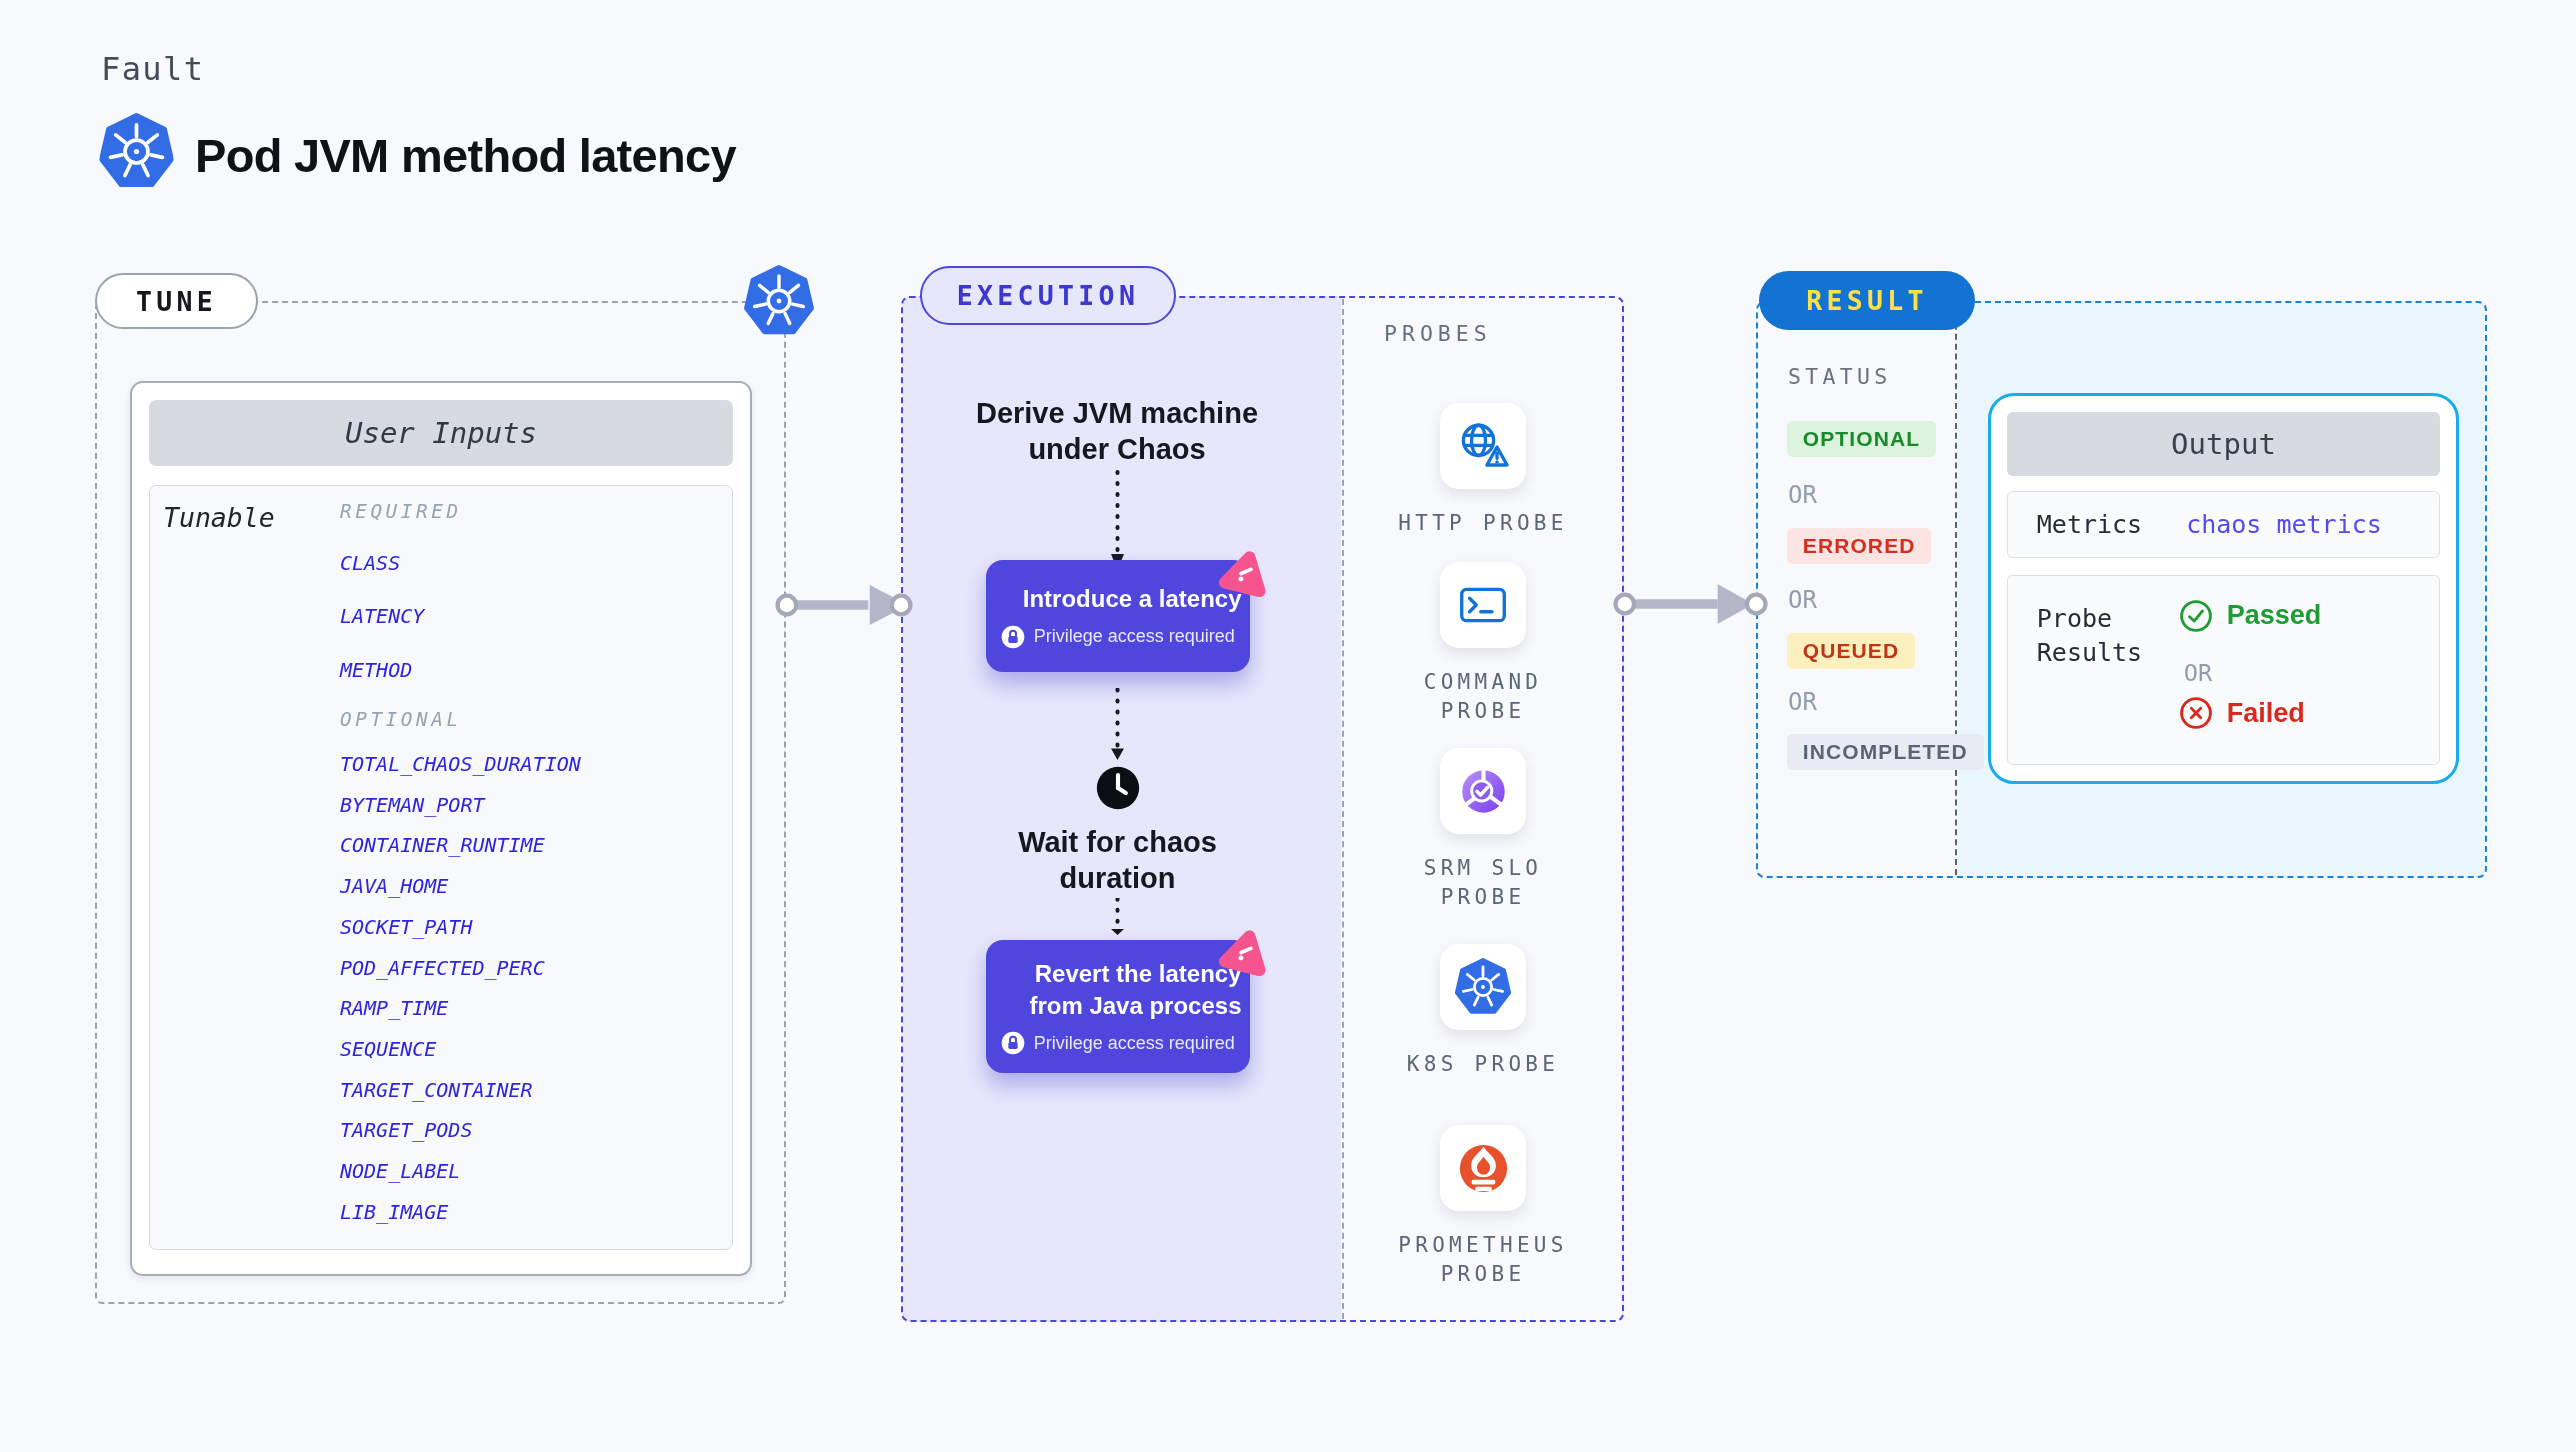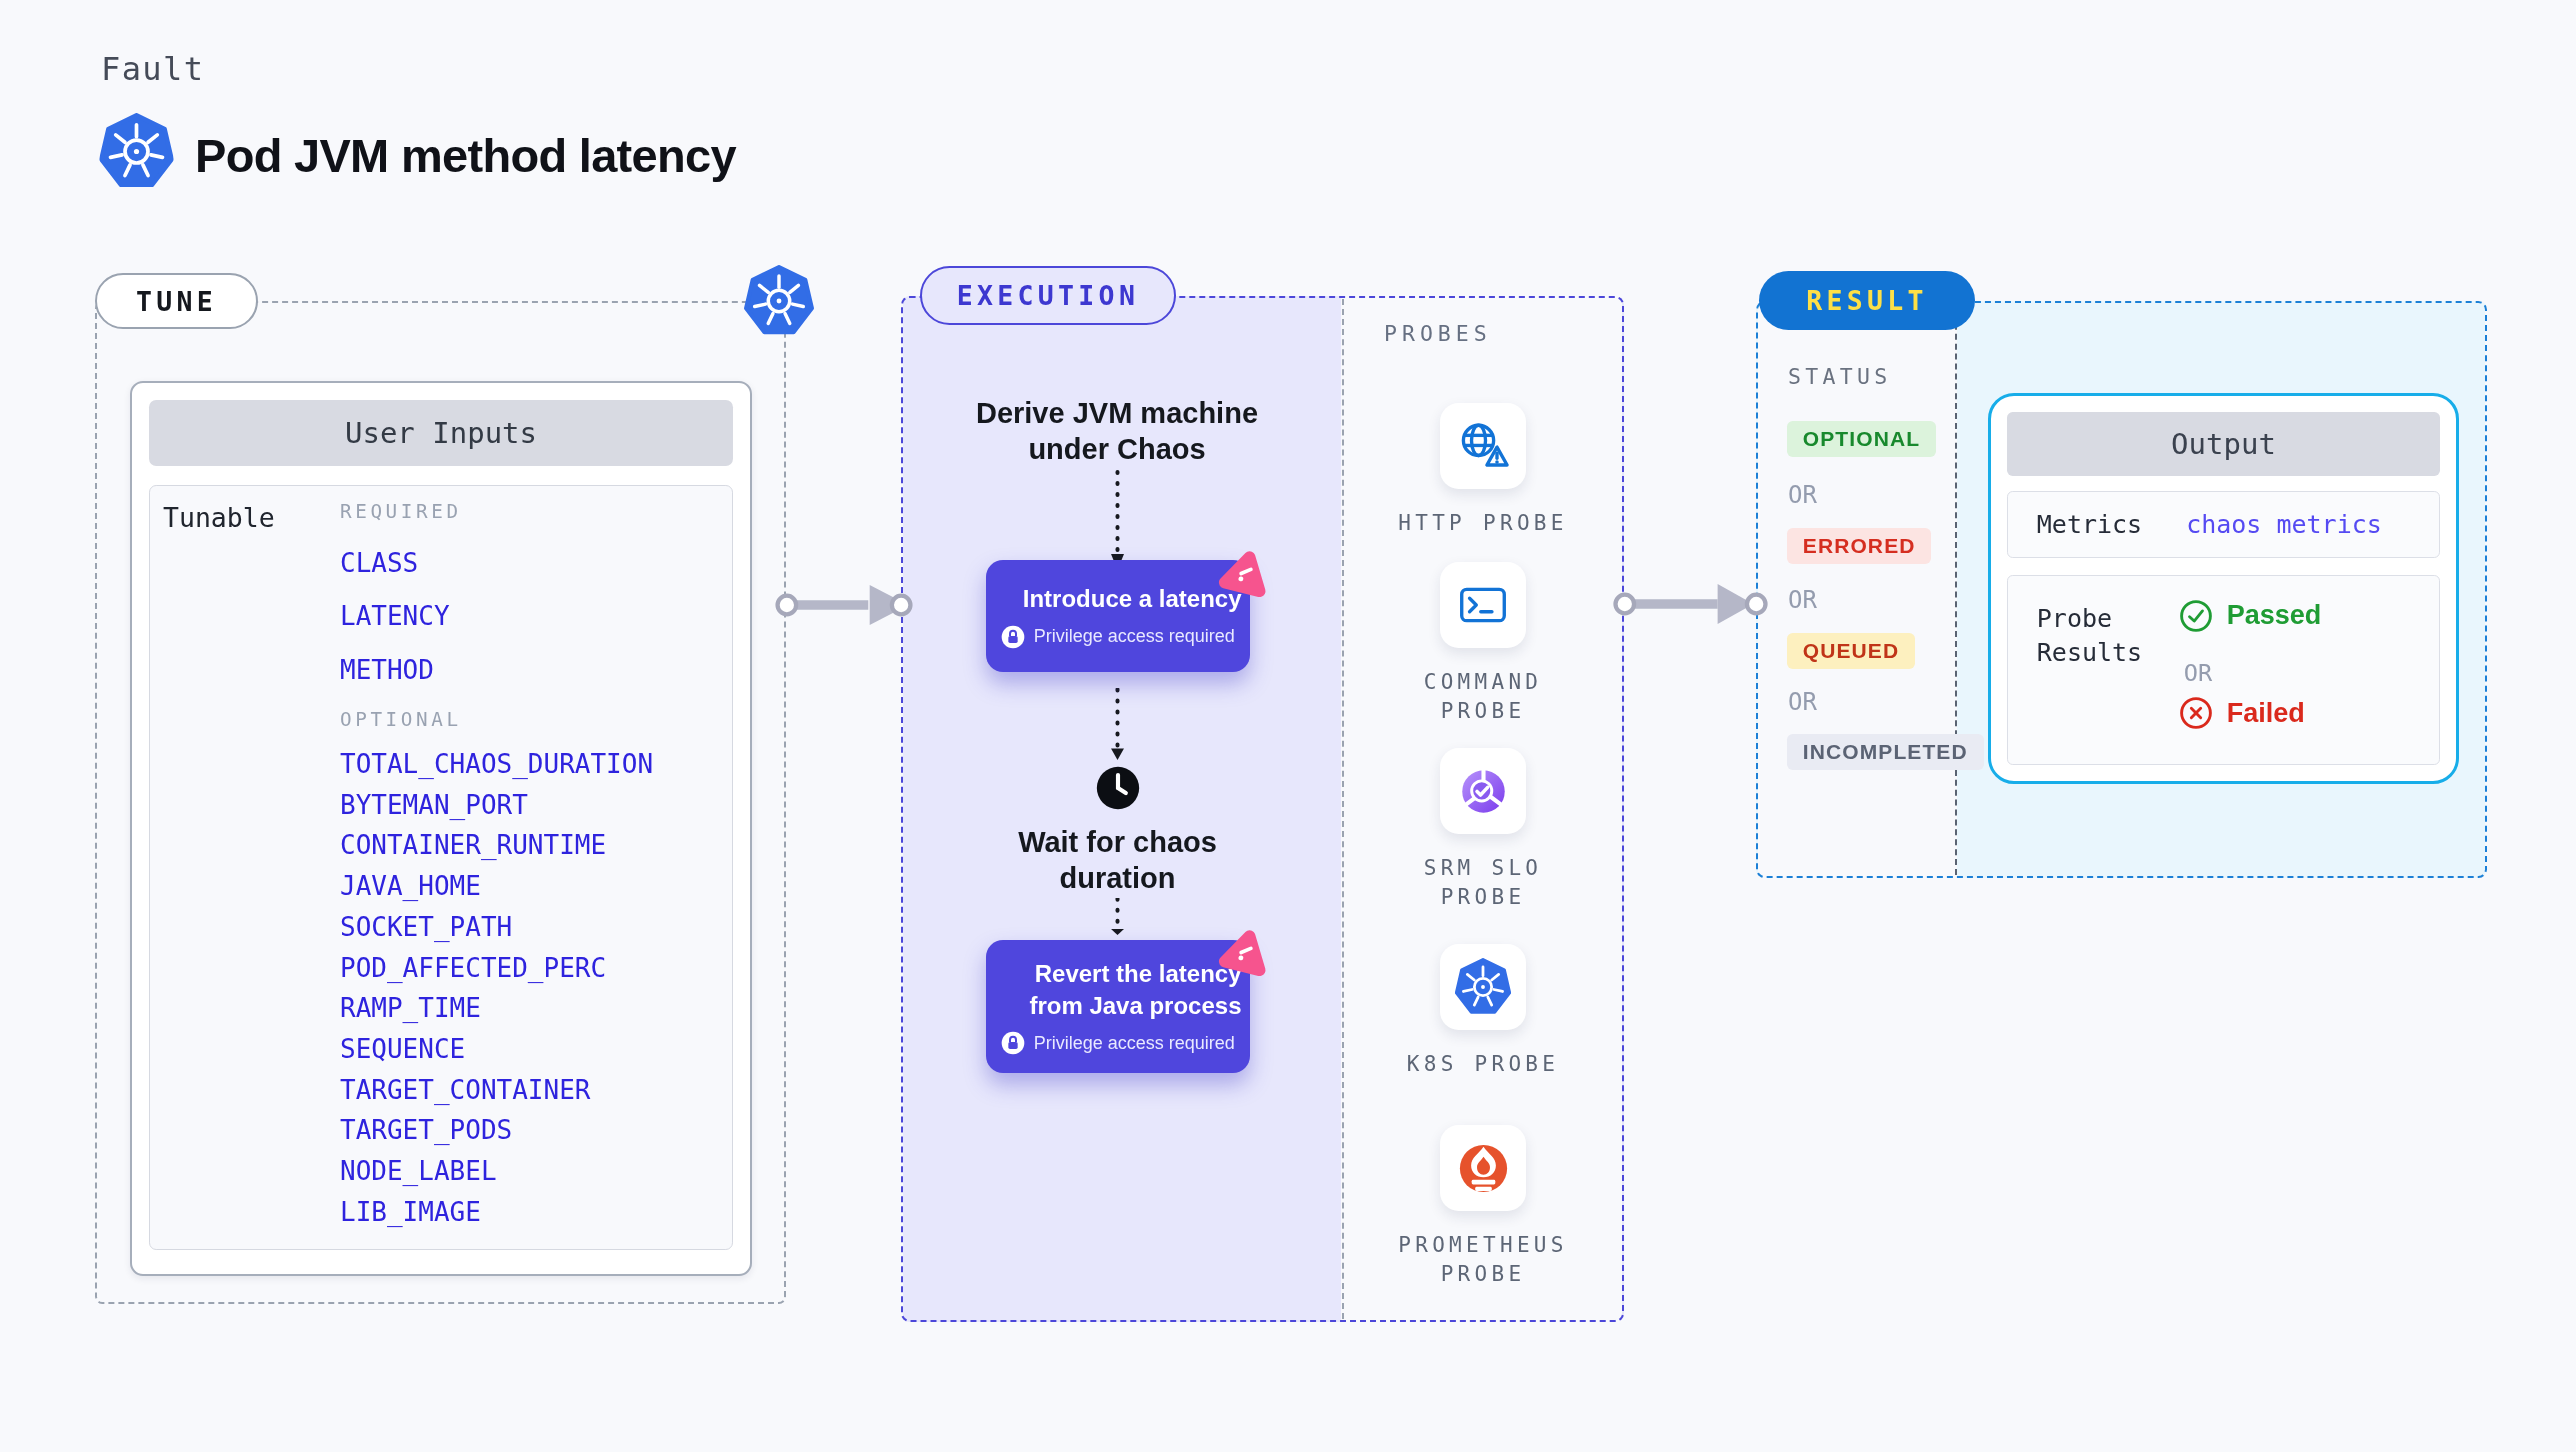--- a/index.html
+++ b/index.html
@@ -26,29 +26,29 @@
   
   .pill{display:flex; align-items:center; justify-content:center; border-radius:34px;
         font-family:"DejaVu Sans Mono",monospace; font-weight:bold; font-size:26.5px; letter-spacing:4.3px; z-index:5;}
   .tune-pill{left:95px; top:273px; width:163px; height:56px; background:#fff; border:2.1px solid var(--border-gray); color:#15181e;}
   .exec-pill{left:920px; top:266px; width:256px; height:59px; background:var(--lavender); border:2.9px solid var(--accent-indigo); color:#3d38d0;}
   .result-pill{left:1759px; top:271px; width:216px; height:59px; background:var(--result-blue); color:#fde047;}
 
   
   .tune-box{left:95px; top:301px; width:691px; height:1003px; border:2.1px dashed var(--border-gray); border-radius:7.2px;}
   .tune-k8s{left:744px; top:265px; width:70px; height:72px; z-index:6;}
-  .ui-card{left:130px; top:381px; width:622px; height:895px; background:#fff; border:2.1px solid #a6aebb; border-radius:13px; box-shadow:0 2.1px 7.2px rgba(20,30,60,.08);}
+  .ui-card{left:130px; top:381px; width:622px; height:895px; background:#fff; border:2.1px solid #a6aebb; border-radius:13px; box-shadow:0 2.1px 7.2px rgba(20,30,60,.08);font-style:italic;}
   .ui-header{position:absolute; left:17px; top:17px; right:17px; height:66px; background:var(--header-bg); border-radius:7.2px;
              display:flex; align-items:center; justify-content:center; font-size:29px; color:#333a45;}
   .ui-panel{position:absolute; left:17px; top:102px; right:17px; bottom:24px; background:var(--page-bg); border:1.4px solid #d6d9e1; border-radius:7.2px;}
   .tunable-label{position:absolute; left:13px; top:15.8px; font-size:26.5px; color:#20252e;}
   .input-col{position:absolute; left:190px; top:14.3px; display:flex; flex-direction:column; align-items:flex-start;}
   .cat-label{font-family:"DejaVu Sans Mono",monospace; font-size:19.3px; color:#99a2b1; letter-spacing:3.6px; line-height:24px;}
   .cat-label.opt{margin-top:23px;}
-  .tune-item{font-family:"DejaVu Sans Mono",monospace; font-size:26px; color:var(--item-blue); line-height:30px;}
+  .tune-item{font-family:"DejaVu Sans Mono",monospace; font-size:20px; color:var(--item-blue); line-height:30px;}
   .tune-item.req{margin-top:23.6px;}
   .tune-item.opt{margin-top:10.7px;}
   .tune-item.opt.first{margin-top:17px;}
 
   
   .connector{z-index:4;}
 
   
   .exec-box{left:901px; top:296px; width:723px; height:1026px; border:2.9px dashed var(--accent-indigo); border-radius:8.6px;
             background:linear-gradient(to right, var(--lavender) 0, var(--lavender) 438px, transparent 438px);}

